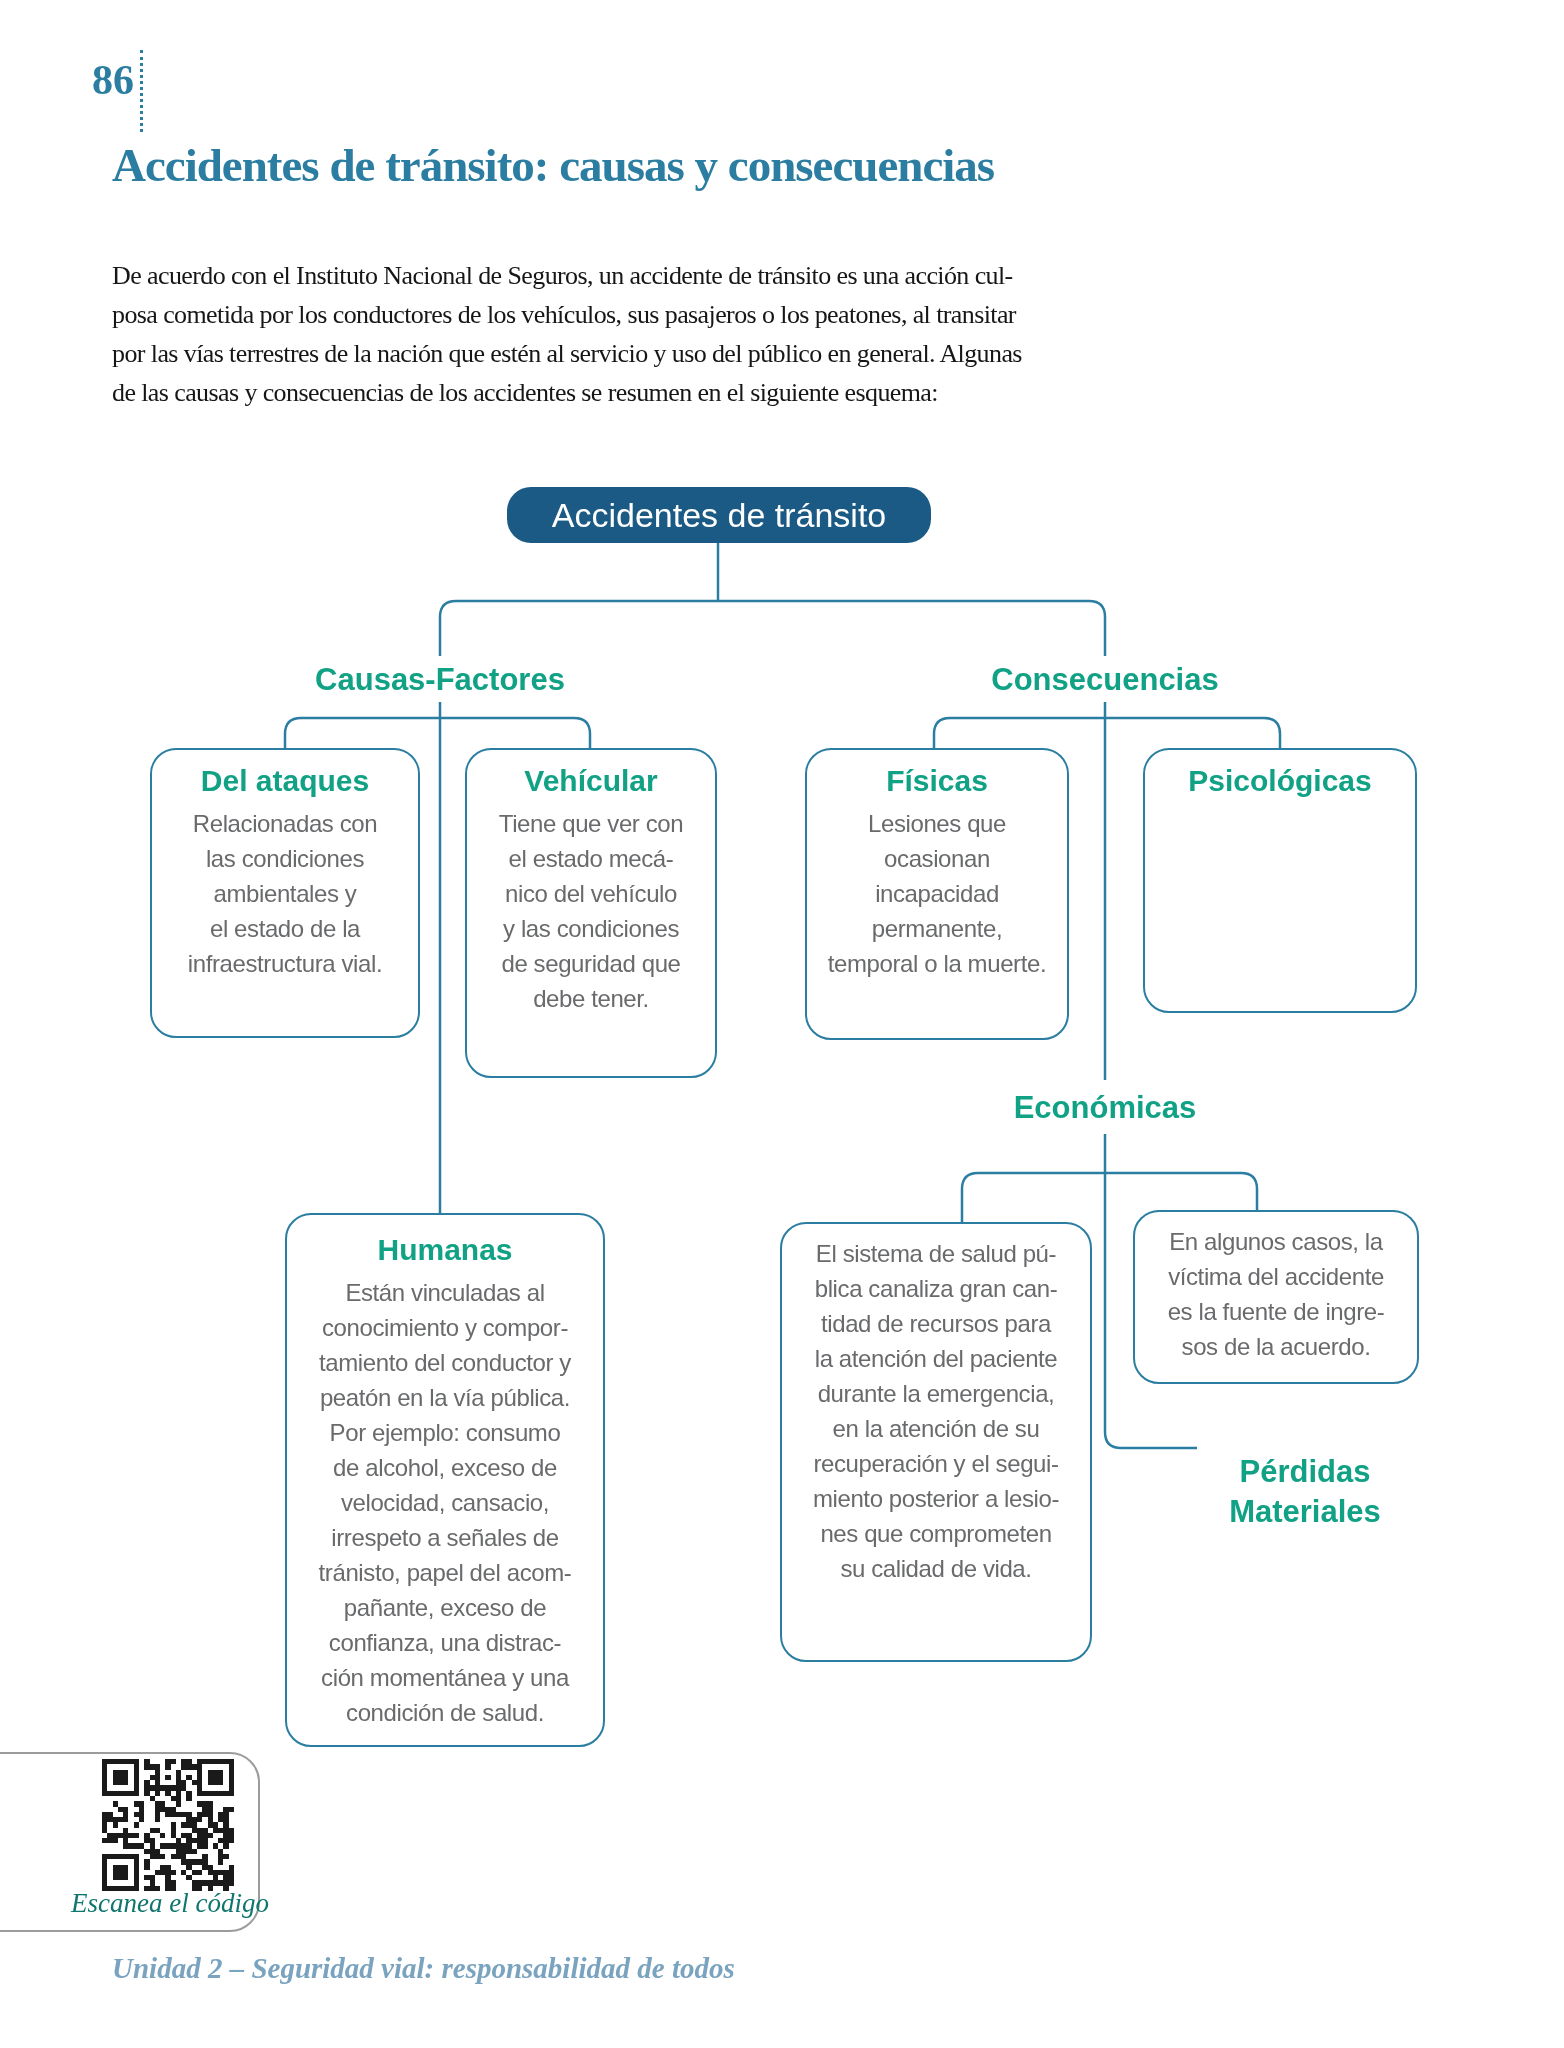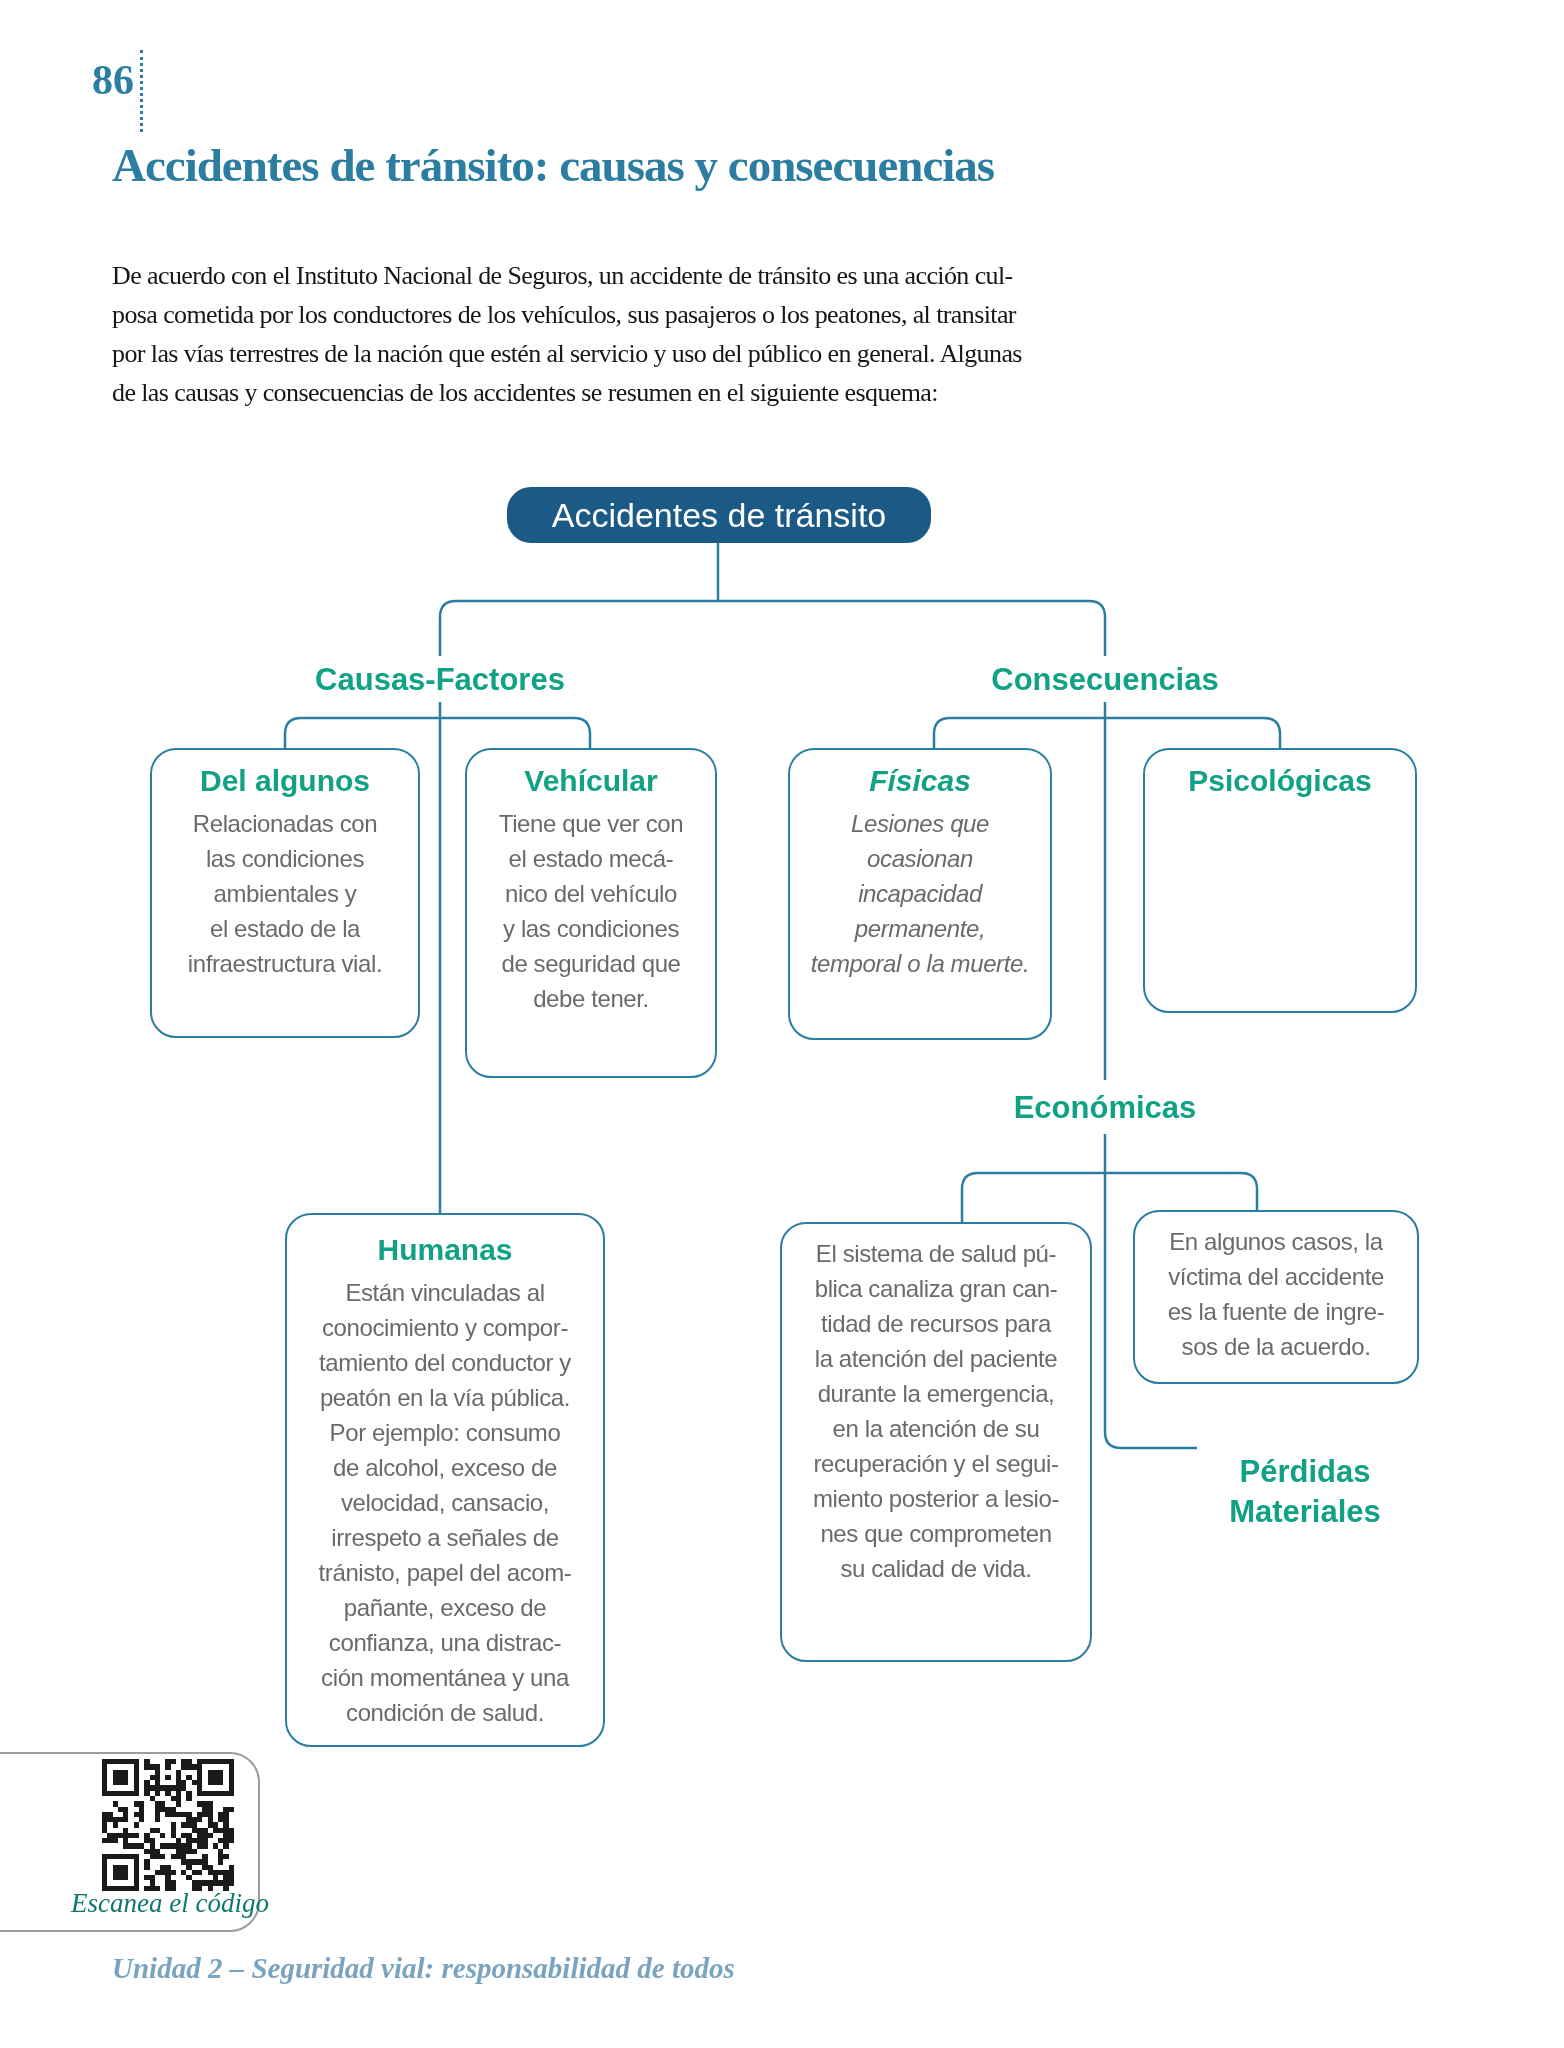--- a/index.html
+++ b/index.html
@@ -48,21 +48,21 @@
     border:2.5px solid var(--connector); border-radius:26px;
     text-align:center; padding:14px 8px;
   }
   .node-title{font-size:30px; font-weight:bold; color:var(--node-green); margin-bottom:8px;}
   .node-body{
     font-size:24px; line-height:35px; letter-spacing:-0.4px;
     color:var(--body-gray); white-space:pre-line;
   }
   #node-entorno{left:150px; top:748px; width:270px; height:290px;}
   #node-vehicular{left:465px; top:748px; width:252px; height:330px;}
-  #node-fisicas{left:788px; top:748px; width:264px; height:292px;font-style:italic;}
+  #node-fisicas{left:805px; top:748px; width:264px; height:292px;}
   #node-psicologicas{left:1143px; top:748px; width:274px; height:265px;}
   #node-humanas{left:285px; top:1213px; width:320px; height:534px; padding-top:18px;}
   #node-salud{left:780px; top:1222px; width:312px; height:440px; padding-top:12px;}
   #node-ingresos{left:1133px; top:1210px; width:286px; height:174px; padding-top:12px;}
   #label-causas{left:290px; top:660px;}
   #label-consecuencias{left:955px; top:660px;}
   #label-economicas{left:955px; top:1088px;}
   #label-perdidas{left:1185px; top:1452px; width:240px;}
   
   .qr-frame{
@@ -106,21 +106,21 @@
     <path d="M1105,1134 L1105,1432 Q1105,1448 1121,1448 L1197,1448"></path>
     <path d="M962,1222 L962,1189 Q962,1173 978,1173 L1241,1173 Q1257,1173 1257,1189 L1257,1210"></path>
   </svg>
 
   <div class="rootbox">Accidentes de tránsito</div>
 
   <div class="branch-label" id="label-causas">Causas-Factores</div>
   <div class="branch-label" id="label-consecuencias">Consecuencias</div>
 
   <div class="node" id="node-entorno">
-    <div class="node-title">Del algunos</div>
+    <div class="node-title">Del ataques</div>
     <div class="node-body">Relacionadas con
 las condiciones
 ambientales y
 el estado de la
 infraestructura vial.</div>
   </div>
 
   <div class="node" id="node-vehicular">
     <div class="node-title">Vehícular</div>
     <div class="node-body">Tiene que ver con

